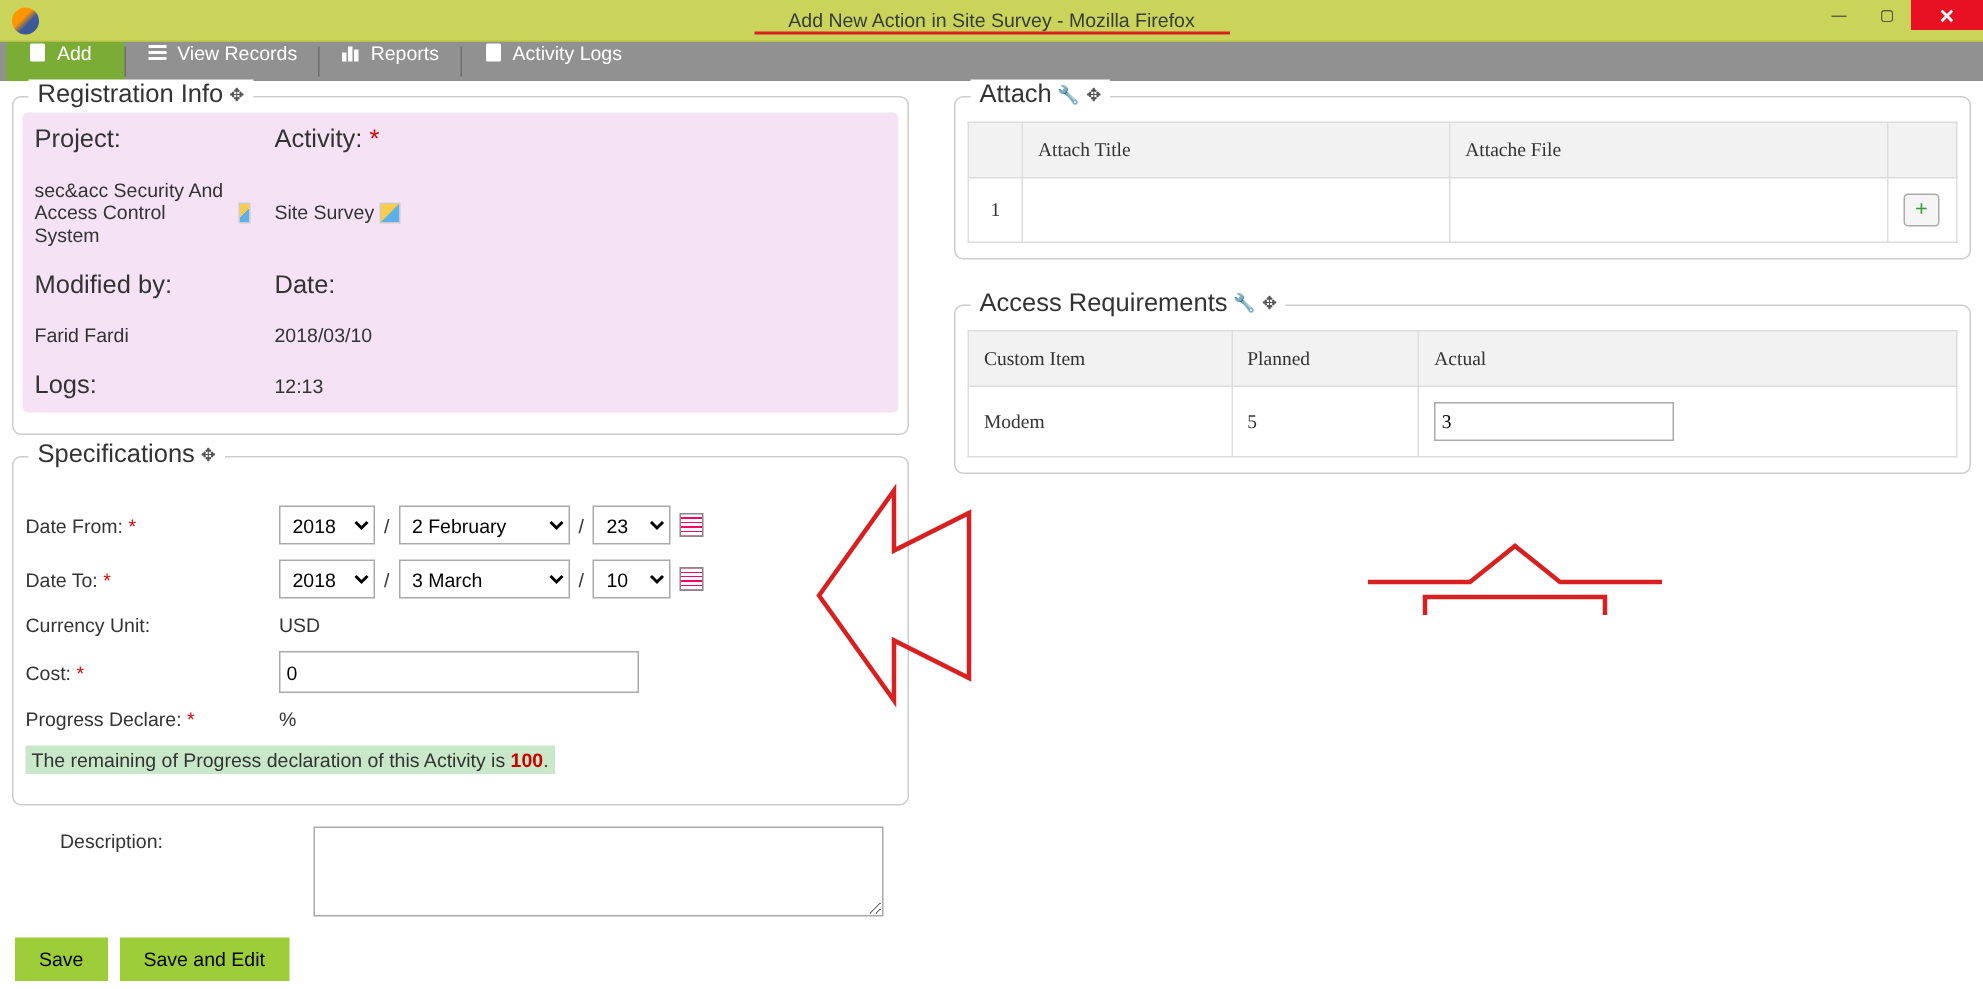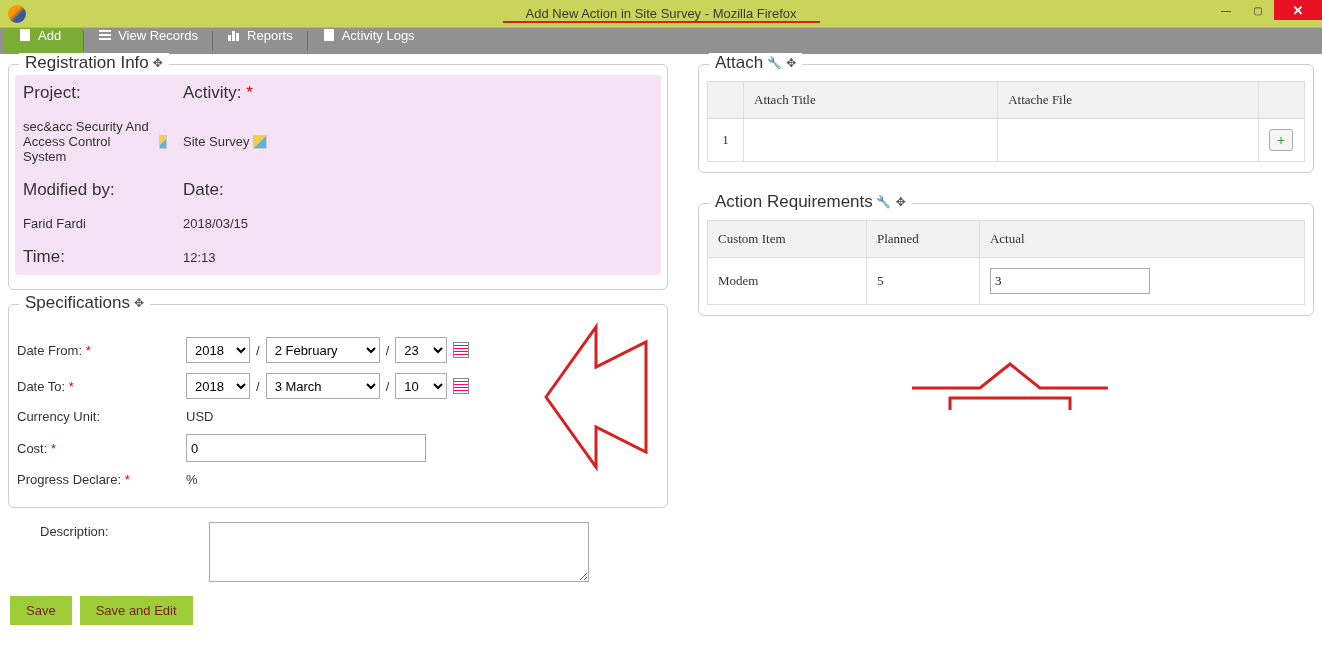--- a/index.html
+++ b/index.html
@@ -88,21 +88,21 @@
       width: 14px; height: 14px;
       position: relative;
     }
     .sep { width: 1px; height: 20px; background: #6e6e6e; }
     
     .main-area {
       display: flex;
       padding: 10px 8px 8px 8px;
       gap: 30px;
     }
-    .col-left { width: 660px; }
+    .col-left { width: 598px; }
     .col-right { flex: 1; }
     
     .panel {
       border: 1px solid #ccc;
       border-radius: 6px;
       position: relative;
       padding: 22px 8px 10px 8px;
       margin-bottom: 14px;
     }
     .panel-legend {
@@ -174,21 +174,21 @@
       font-size: 13px;
     }
     .progress-note .num { color: #c00; font-weight: bold;}
     .desc-row .label { margin-top: 2px; margin-left: 24px;}
     textarea { width: 380px; height: 60px; resize: both;}
     
     .save-bar { display:flex; gap:8px; padding-left:2px;}
     .btn {
       background: #9dce39;
       border: none;
-      color: #7f1d1d;
+      color: #000000;
       font-size: 13px;
       padding: 7px 16px;
       cursor: pointer;
     }
     
     .tbl {
       width: 100%;
       border-collapse: collapse;
       font-family: Liberation Serif, serif;
     }
@@ -301,22 +301,22 @@
           <span>sec&amp;acc Security And Access Control System</span>
           <span class="edit-icon"></span>
         </div>
         <div class="reg-cell value">
           <span>Site Survey</span>
           <span class="edit-icon"></span>
         </div>
         <div class="reg-cell label">Modified by:</div>
         <div class="reg-cell label">Date:</div>
         <div class="reg-cell value">Farid Fardi</div>
-        <div class="reg-cell value">2018/03/15</div>
-        <div class="reg-cell label">Time:</div>
+        <div class="reg-cell value">2018/03/10</div>
+        <div class="reg-cell label">Logs:</div>
         <div class="reg-cell value">12:13</div>
       </div>
     </div>
 
     <div class="panel">
       <div class="panel-legend">
         <span>Specifications</span>
         <span class="mini-icon">✥</span>
       </div>
 
@@ -364,20 +364,26 @@
       </div>
 
       <div class="spec-row">
         <div class="label">
           <span>Progress Declare:</span>
           <span class="req">*</span>
         </div>
         <span>%</span>
       </div>
 
+      <div class="spec-row">
+        <span class="progress-note">
+          <span>The remaining of Progress declaration of this Activity is</span>
+          <span class="num">100</span><span>.</span>
+        </span>
+      </div>
     </div>
 
     <div class="spec-row desc-row" style="align-items:flex-start; margin-left:8px;">
       <div class="label">Description:</div>
       <textarea value="" style=""></textarea>
     </div>
 
     <div class="save-bar" style="margin-top:14px;">
       <button class="btn">Save</button>
       <button class="btn">Save and Edit</button>
@@ -409,21 +415,21 @@
             <td>
               <span class="add-btn">+</span>
             </td>
           </tr>
         </tbody>
       </table>
     </div>
 
     <div class="panel req-panel" style="margin-top:30px;">
       <div class="panel-legend">
-        <span>Action Requirements</span>
+        <span>Access Requirements</span>
         <span class="mini-icon">🔧</span>
         <span class="mini-icon">✥</span>
       </div>
       <table class="tbl req-tbl">
         <thead>
           <tr>
             <th>Custom Item</th>
             <th>Planned</th>
             <th>Actual</th>
           </tr>

